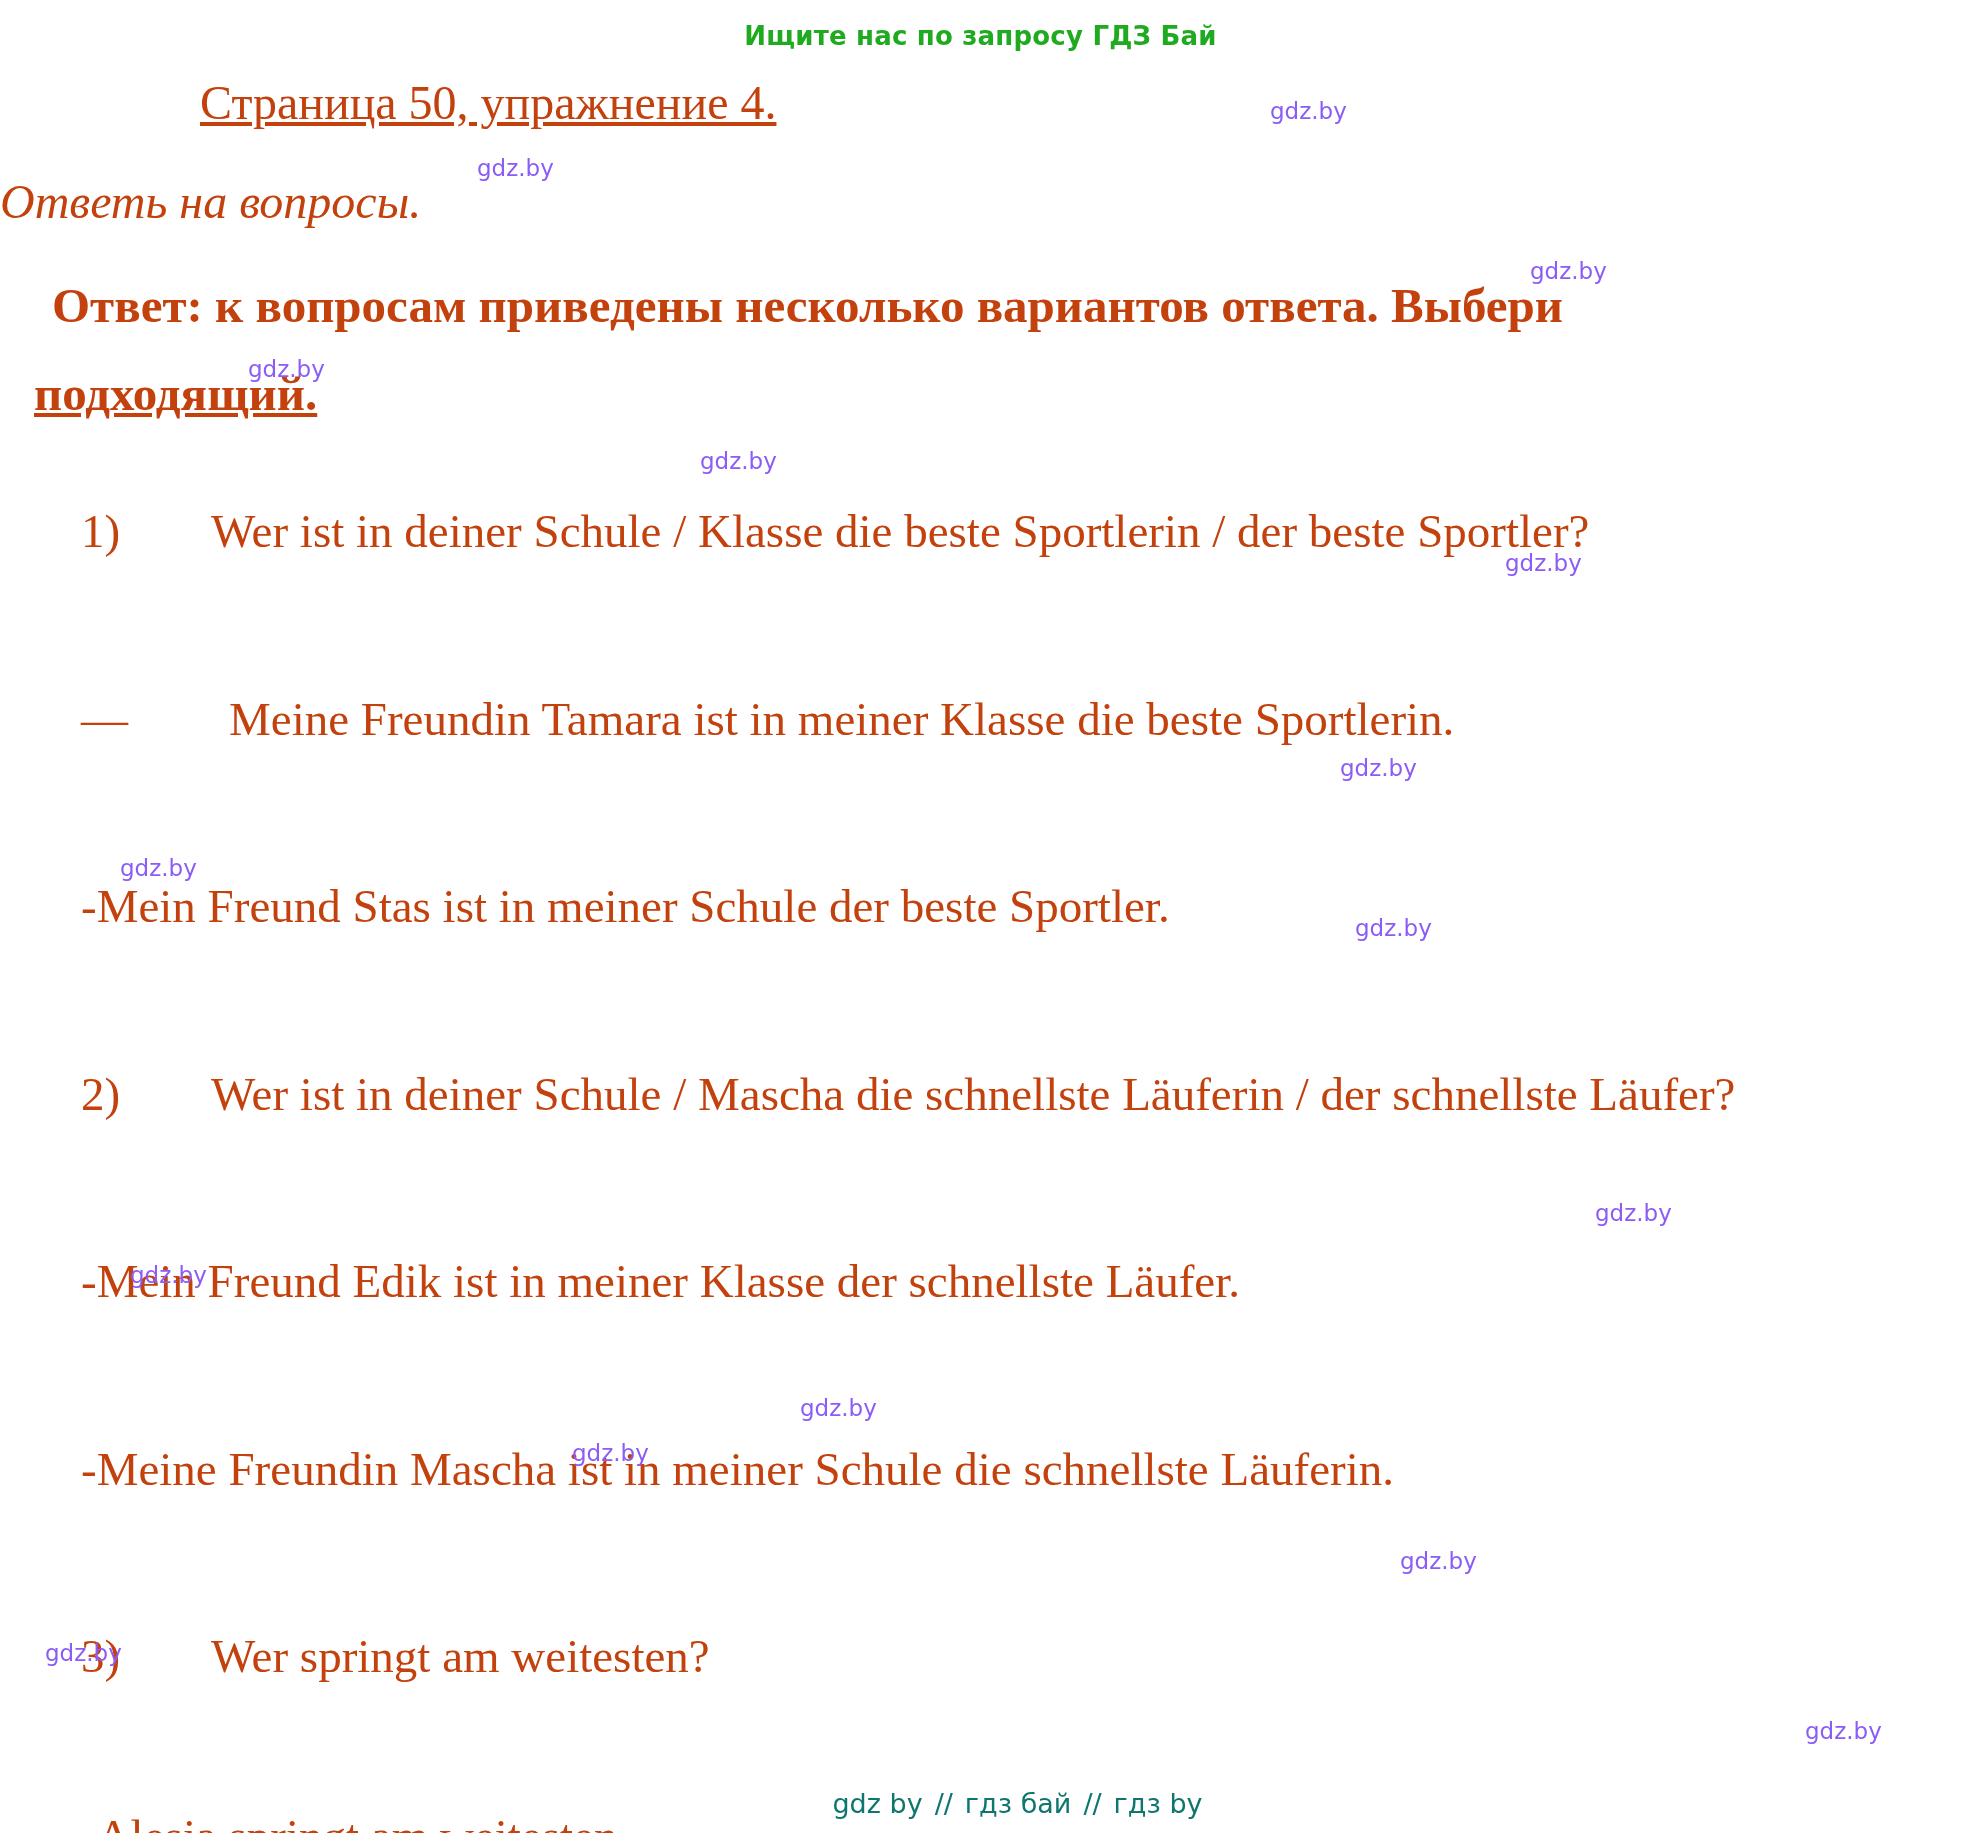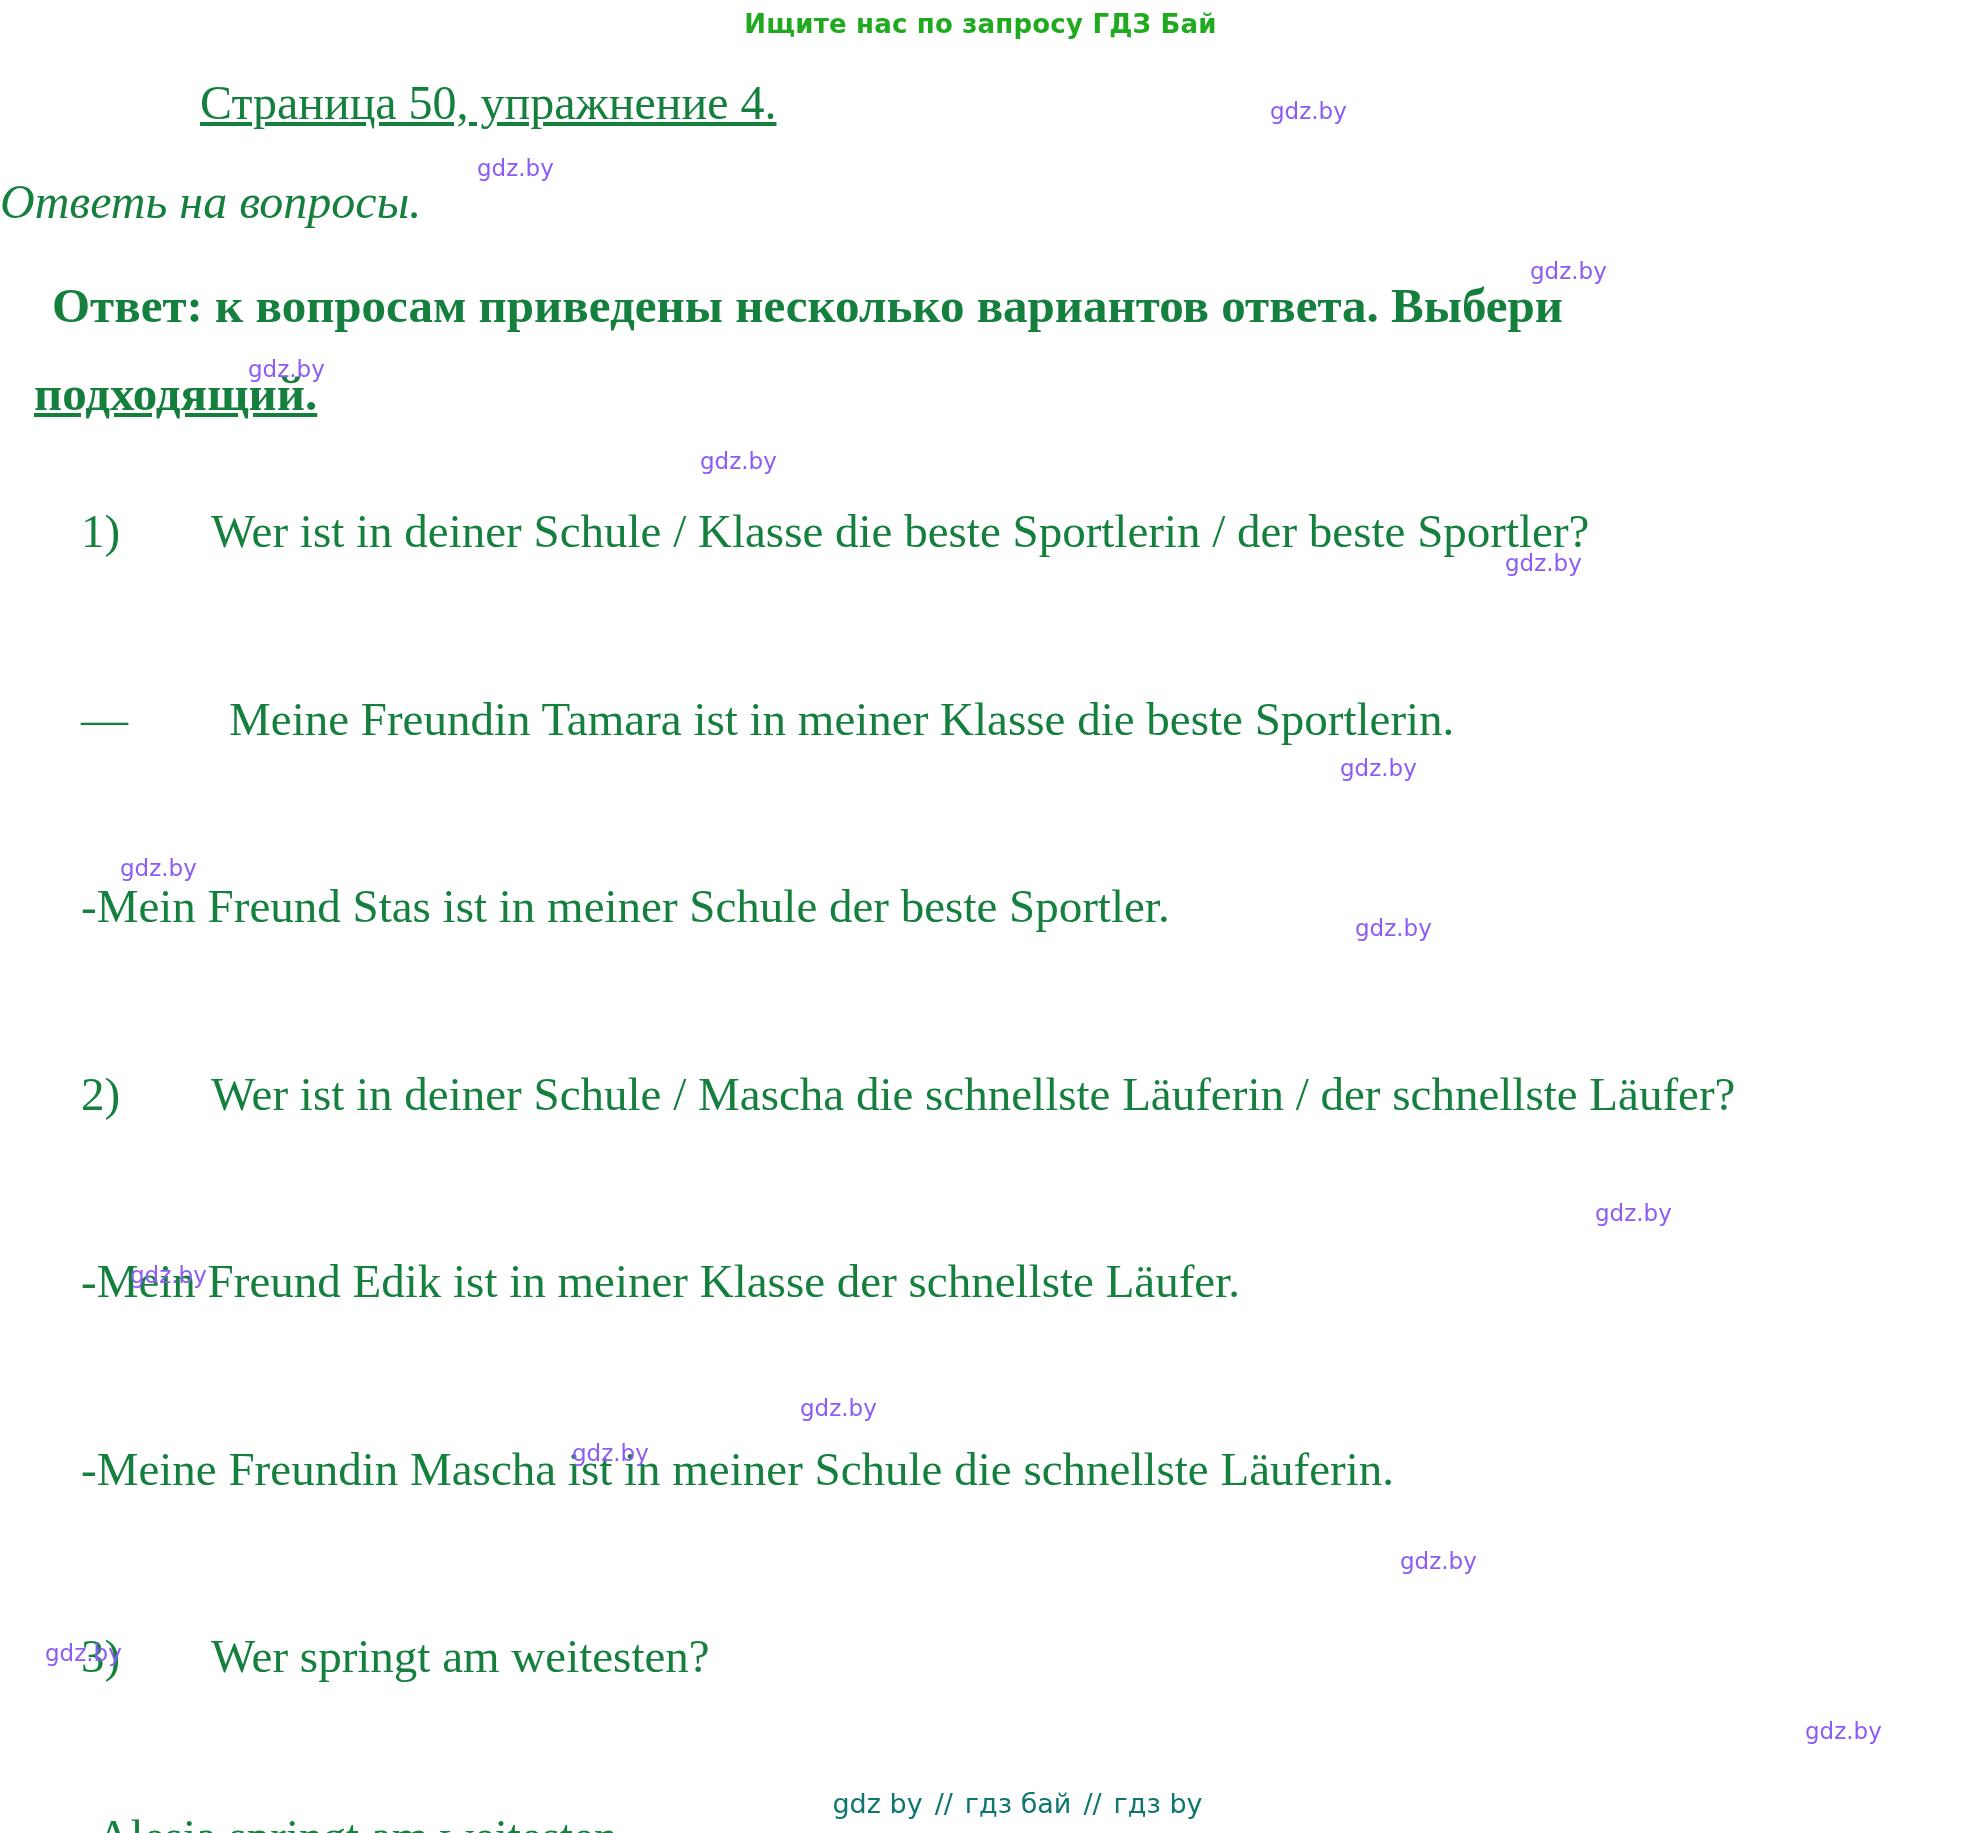--- a/index.html
+++ b/index.html
@@ -13,21 +13,21 @@
     height: 1833px;
     position: relative;
     font-family: "Liberation Serif", serif;
     color: #000000;
     overflow: hidden;
   }
 
   
   #top-banner {
     position: absolute;
-    top: 4px;
+    top: 16px;
     left: 0;
     width: 1961px;
     height: 40px;
     display: flex;
     align-items: center;
     justify-content: center;
   }
   #top-banner .banner-text {
     font-family: "DejaVu Sans", sans-serif;
     font-size: 26px;
@@ -40,21 +40,21 @@
   #content {
     position: absolute;
     top: 52px;
     left: 0;
     width: 1961px;
   }
 
   .line {
     font-size: 46px;
     line-height: 1.06;
-    color: #15803d;
+    color: #c2410c;
     white-space: pre-wrap;
   }
 
   .heading {
     margin-left: 200px;
     font-size: 48px;
     text-decoration: underline;
     padding-top: 26px;
   }
 

